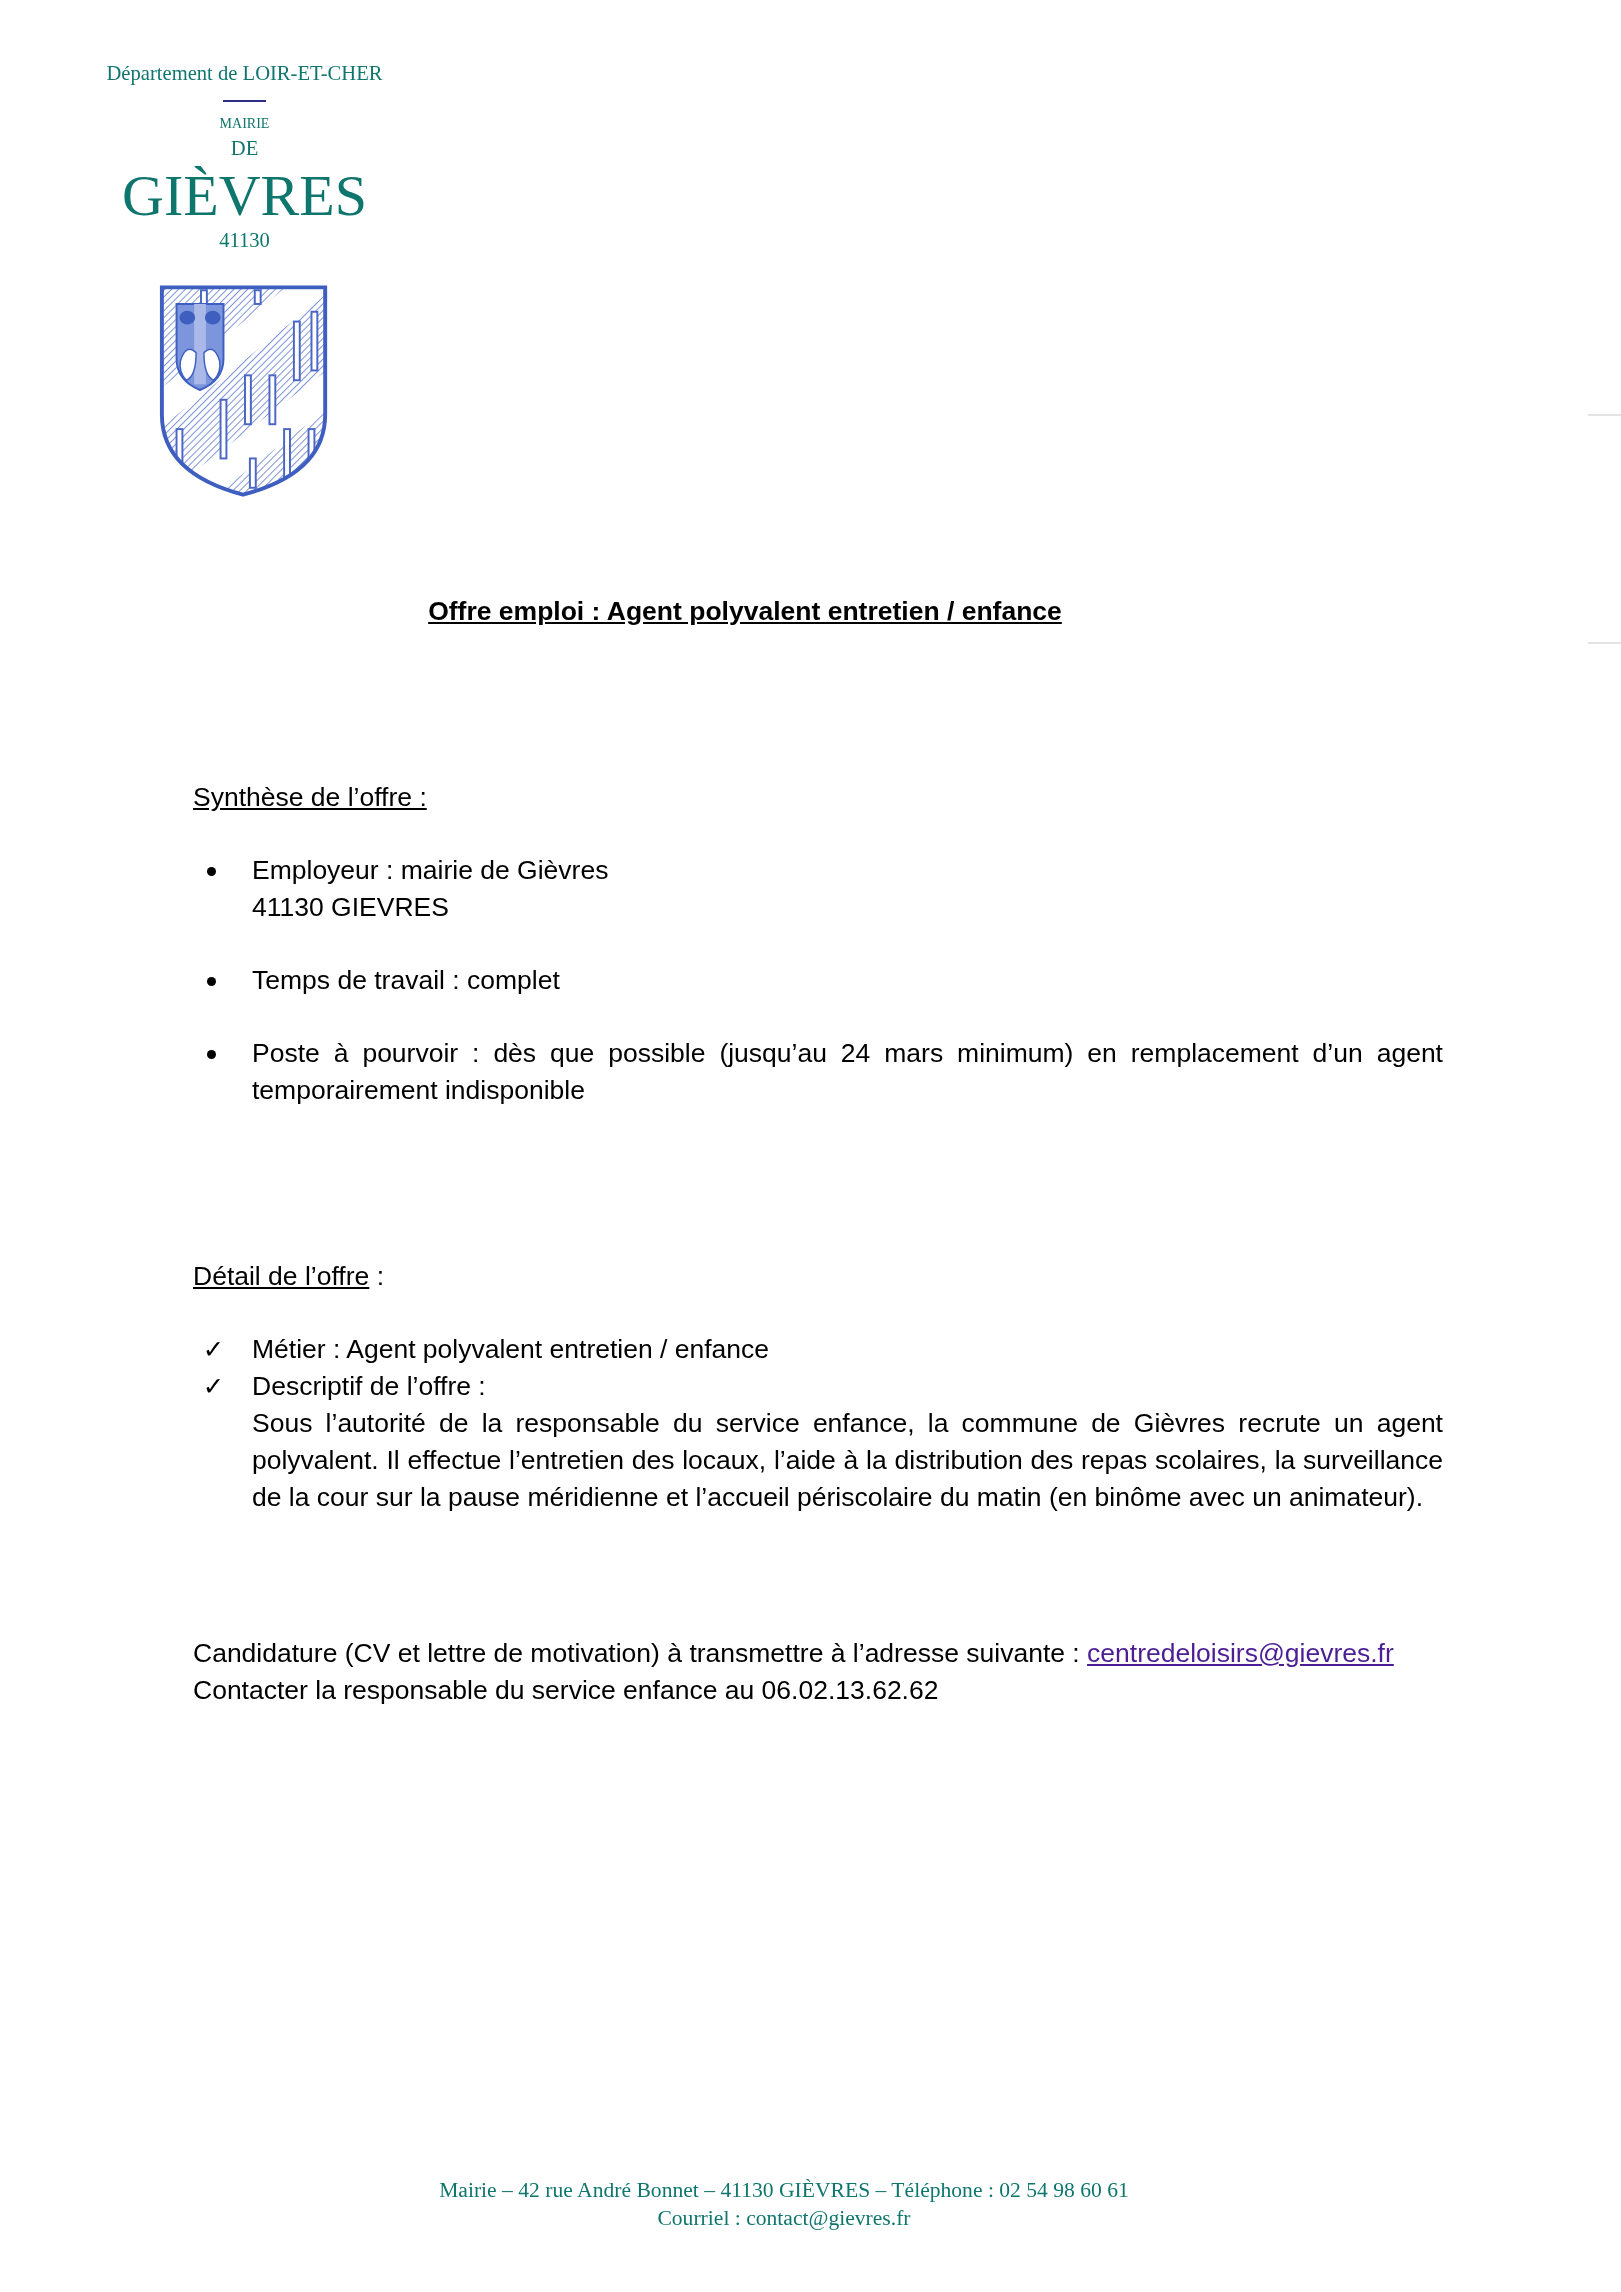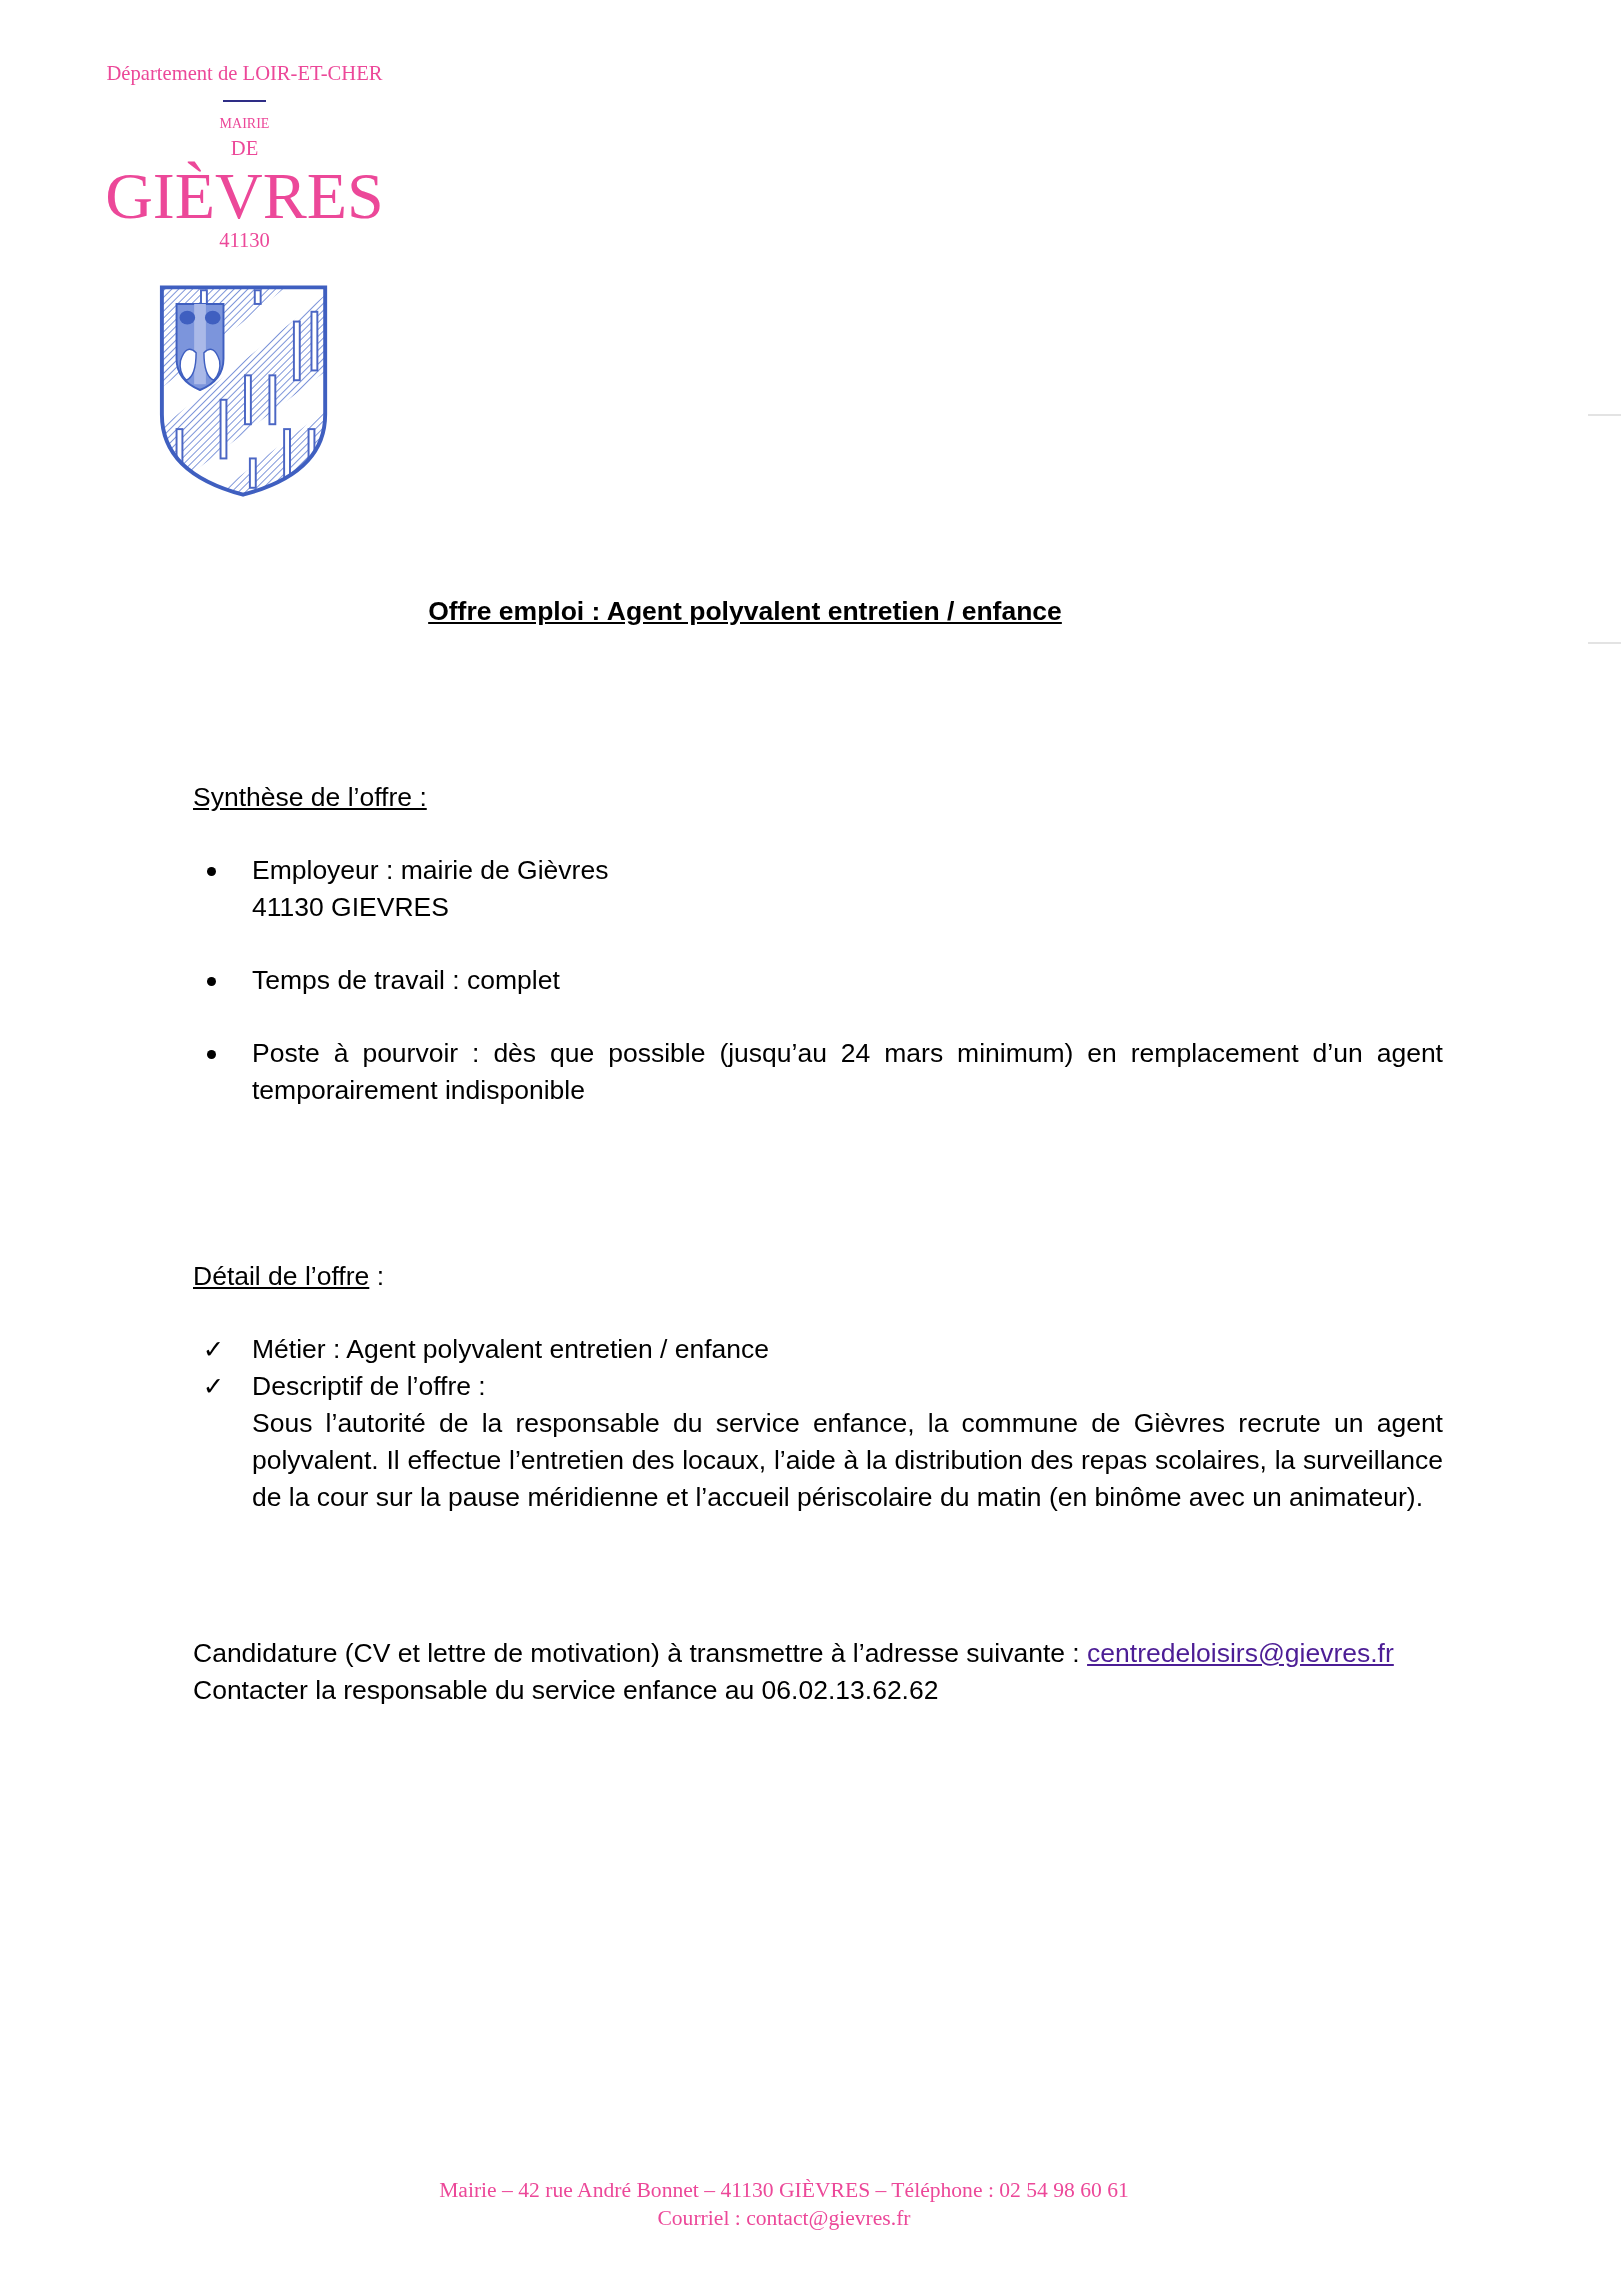--- a/index.html
+++ b/index.html
@@ -1,26 +1,26 @@
 <!DOCTYPE html>
 <html><head>
 <meta charset="utf-8">
 <style>
   html, body { margin:0; padding:0; background:#ffffff; }
   body { width:1621px; height:2293px; position:relative; overflow:hidden; color:#000; }
   .serif { font-family: "Liberation Serif", "DejaVu Serif", serif; }
   .sans { font-family: "Liberation Sans", "DejaVu Sans", sans-serif; }
-  .navy { color:#ec4899; }
+  .navy { color:#0f766e; }
 
   .letterhead { position:absolute; left:78px; top:61px; width:333px; text-align:center; }
   .lh-dept { font-size:20.6px; line-height:25.5px; }
   .lh-rule { width:43px; height:2px; background:#2e2d86; margin:13.7px auto 9.8px; }
   .lh-mairie { font-size:14px; line-height:24.5px; }
   .lh-de { font-size:20.6px; line-height:24.5px; }
-  .lh-town { font-size:66px; line-height:61px; margin-top:3.9px; }
+  .lh-town { font-size:58px; line-height:61px; margin-top:3.9px; }
   .lh-zip { font-size:20.6px; line-height:25.5px; margin-top:2px; }
   .shield { position:absolute; left:157px; top:282px; width:176px; height:216px; }
 
   .side-mark { position:absolute; right:0; width:33px; height:2px; background:#e3e3e3; }
 
   .title { position:absolute; left:0; width:1490px; top:596px; text-align:center;
            font-size:26.5px; font-weight:bold; text-decoration:underline; }
 
   .content { position:absolute; left:193px; width:1250px; font-size:26.5px; line-height:37px; }
   .heading-u { text-decoration:underline; }

